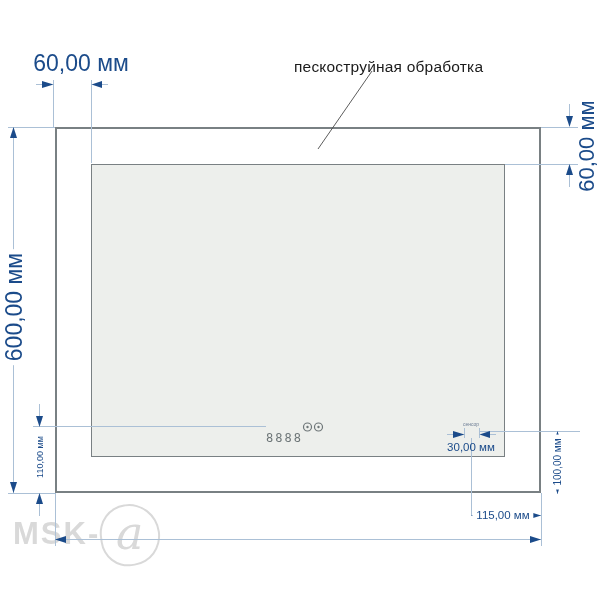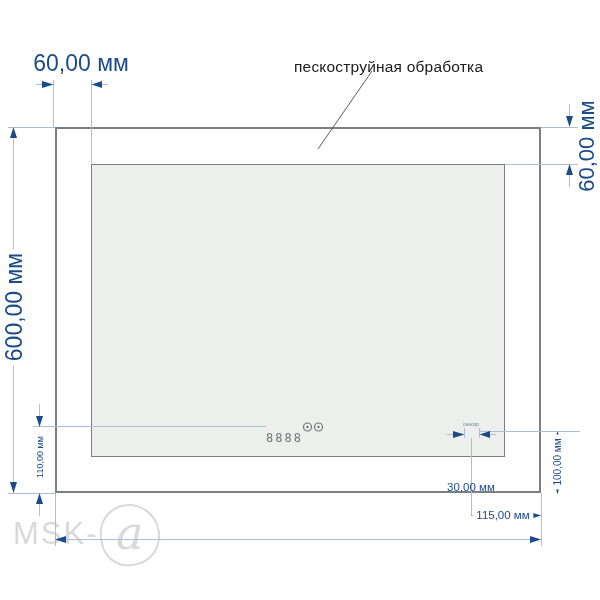--- a/index.html
+++ b/index.html
@@ -52,21 +52,21 @@
     font-family:"DejaVu Sans Mono", monospace;font-size:12px;letter-spacing:2px;
     z-index:40;line-height:1;
   }
   .sensor-label{
     position:absolute;left:471px;top:424px;transform:translate(-50%,-50%);
     font-size:5px;color:var(--sensor_label_color);z-index:40;white-space:nowrap;
     font-family:"Liberation Sans", sans-serif;
   }
   
   .wm{position:absolute;color:var(--watermark);z-index:20;white-space:nowrap;}
-  .wm-prefix{left:13px;top:516px;font-size:31px;font-weight:normal;letter-spacing:2px;}
+  .wm-prefix{left:13px;top:516px;font-size:31px;font-weight:bold;letter-spacing:2px;}
   .wm-logo{
     left:100px;top:504px;width:60px;height:62px;
     border:2px solid var(--watermark);border-radius:48% 52% 50% 46%;
     transform:rotate(-8deg);box-sizing:border-box;
     display:flex;align-items:center;justify-content:center;
   }
   .wm-logo-letter{
     font-family:"DejaVu Serif", serif;font-style:italic;font-size:46px;
     color:var(--watermark);transform:rotate(8deg) translateY(-2px);line-height:1;
   }
@@ -167,18 +167,18 @@
   <div class="dim fs23 ctr" style="left:81px;top:63px;">60,00 мм</div>
 
   <div class="dim fs23 rot wbg" style="left:14px;top:307px;">600,00 мм</div>
 
   <div class="dim fs22 rot" style="left:587px;top:146px;">60,00 мм</div>
 
   <div class="dim fs9 rot" style="left:40px;top:457px;">110,00 мм</div>
 
   <div class="dim fs10 rot wbg" style="left:558px;top:462px;">100,00 мм</div>
 
-  <div class="dim fs11 ctr" style="left:471px;top:448px;margin-top:40px;">30,00 мм</div>
+  <div class="dim fs11 ctr" style="left:471px;top:448px;">30,00 мм</div>
 
   <div class="dim fs11 ctr wbg" style="left:503px;top:516px;">115,00 мм</div>
 
 
 </div>
 
 </body></html>

